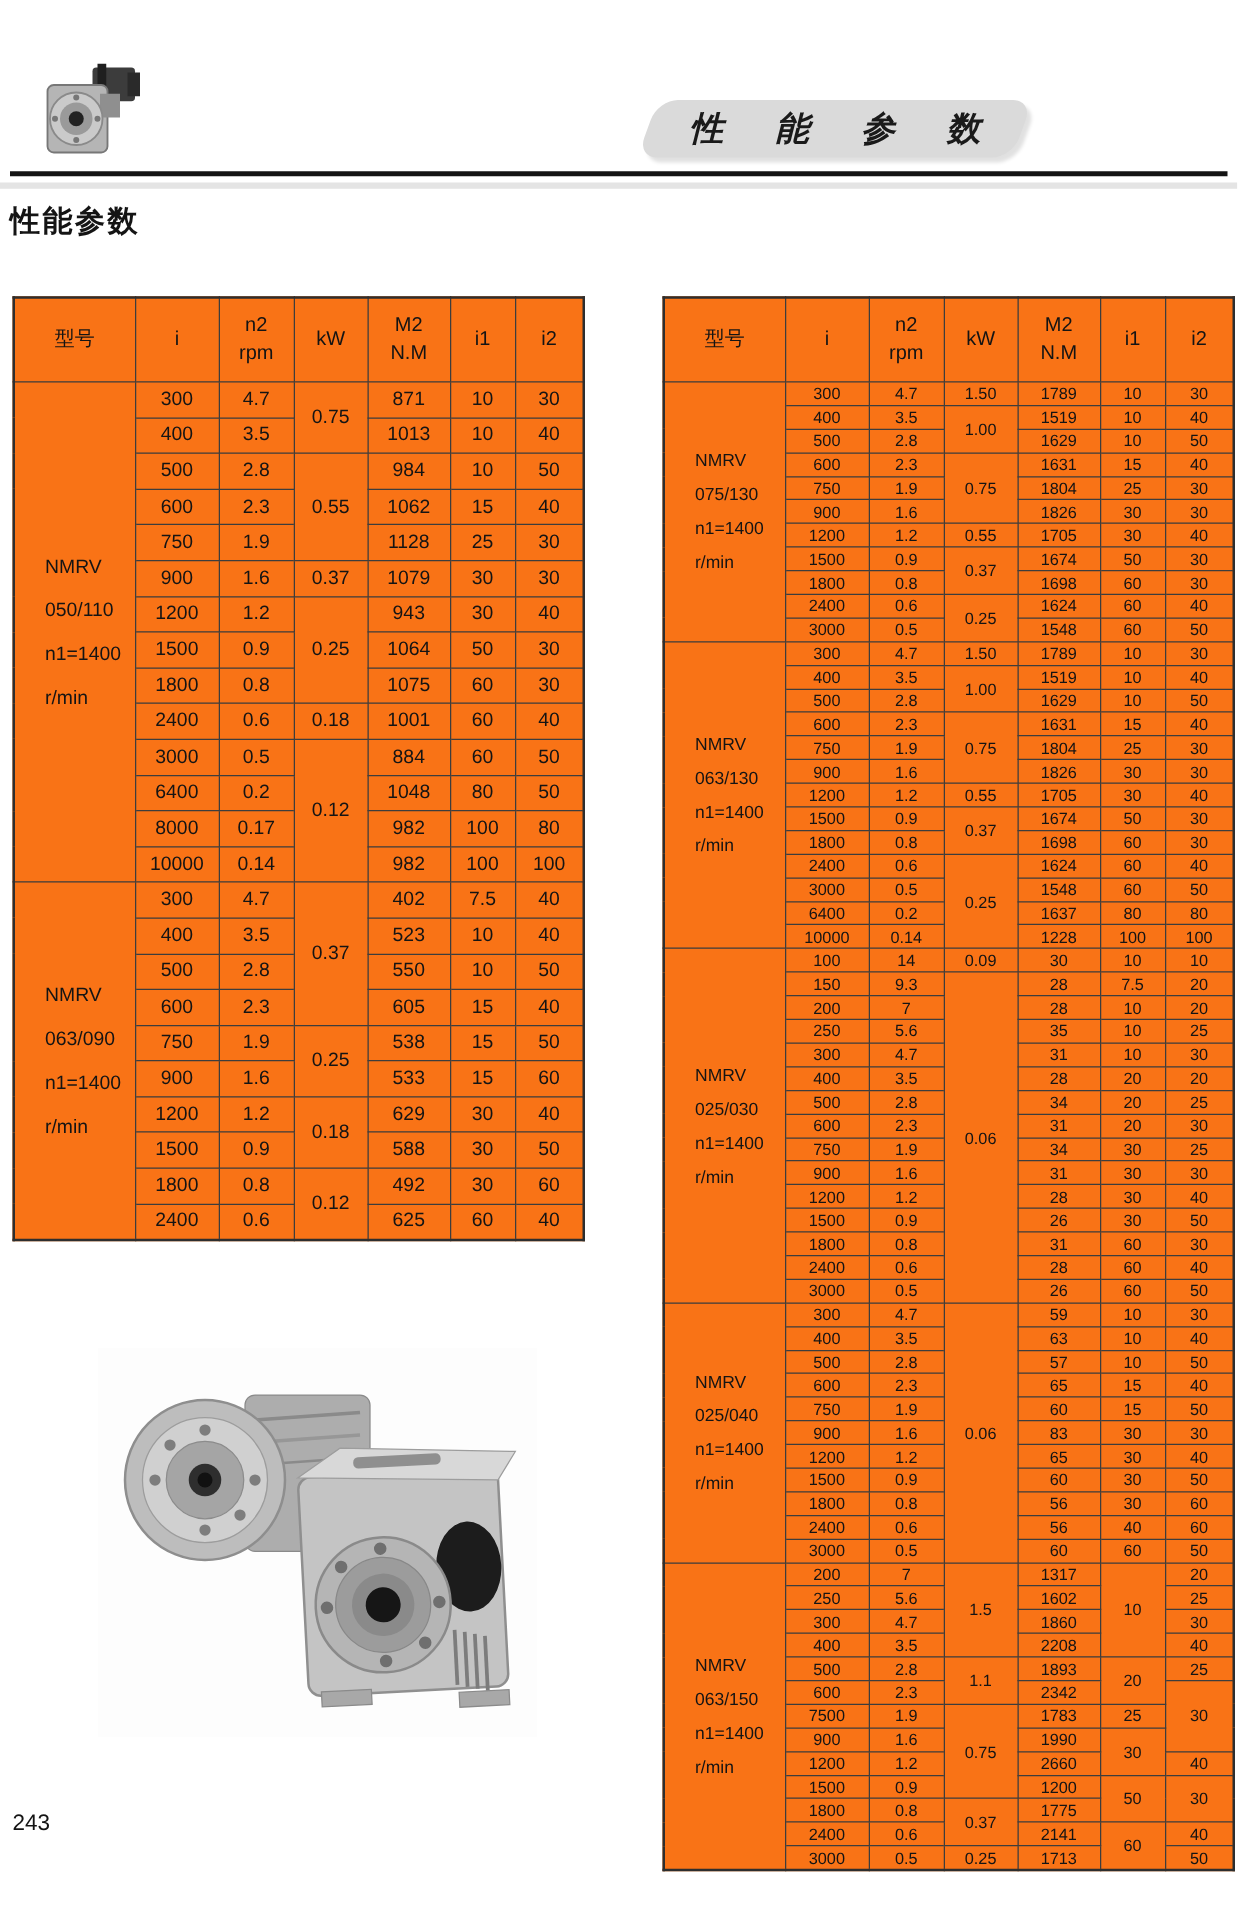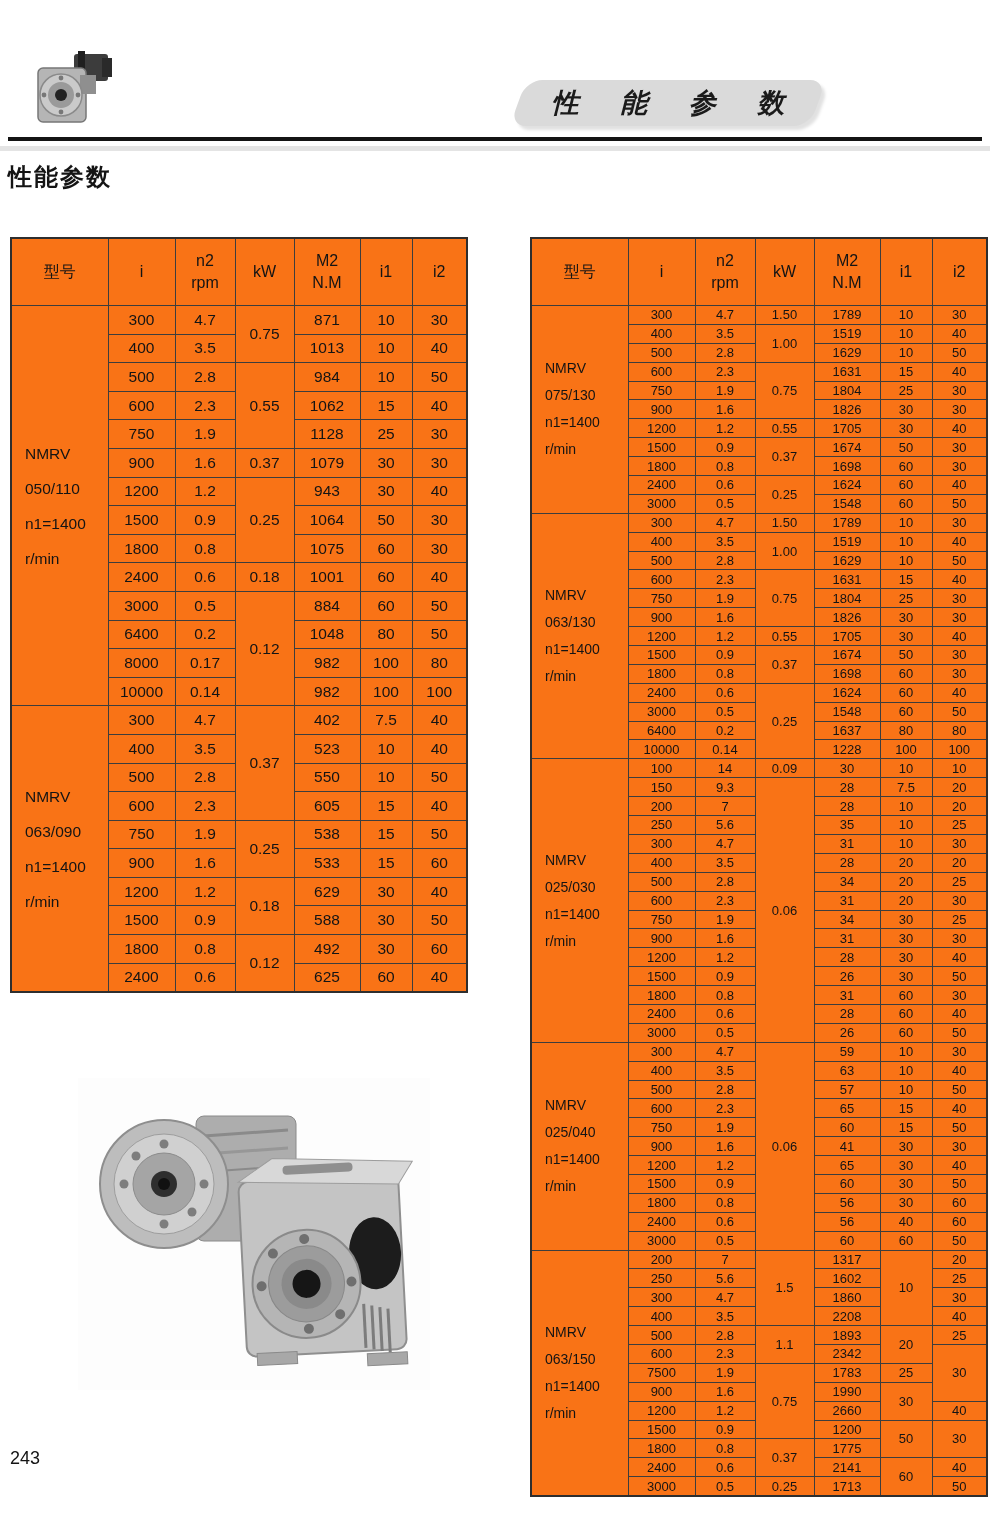--- a/index.html
+++ b/index.html
@@ -29,21 +29,21 @@
   .tbl { position:absolute; border-collapse:collapse; table-layout:fixed; background:#f97316; border:2px solid #2e2e2e;margin-top:24px; }
   .tbl th, .tbl td {
     border:1px solid #3d3d3d; text-align:center; vertical-align:middle;
     padding:0; font-weight:normal; overflow:hidden;
   }
   .tbl thead th { height:66px; font-size:16px; line-height:1.35; }
   .tbl-left  { left:10px;  top:213px; width:456px; }
   .tbl-right { left:530px; top:213px; width:456px; }
   .tbl-left  td { height:27.6px; font-size:15.5px; }
   .tbl-right td { height:17.9px; font-size:13px; }
-  .tbl td.c-model { text-align:left; padding-left:13px; }
+  .tbl td.c-model { text-align:left; padding-left:24px; }
   .tbl-left  td.c-model { font-size:15.5px; }
   .tbl-right td.c-model { font-size:14px; }
   .tbl-left  .model-line { line-height:35px; }
   .tbl-right .model-line { line-height:27px; }
 
   
   .photo-title { position:absolute; left:8px; top:1003px; font-size:24px; font-weight:bold; }
   .main-photo  { position:absolute; left:78px; top:1078px; width:352px; height:312px; }
   .page-num    { position:absolute; left:10px; top:1448px; font-size:18px; }
 </style>
@@ -691,21 +691,21 @@
         <tr>
           <td>750</td>
           <td>1.9</td>
           <td>60</td>
           <td>15</td>
           <td>50</td>
         </tr>
         <tr>
           <td>900</td>
           <td>1.6</td>
-          <td>41</td>
+          <td>83</td>
           <td>30</td>
           <td>30</td>
         </tr>
         <tr>
           <td>1200</td>
           <td>1.2</td>
           <td>65</td>
           <td>30</td>
           <td>40</td>
         </tr>

